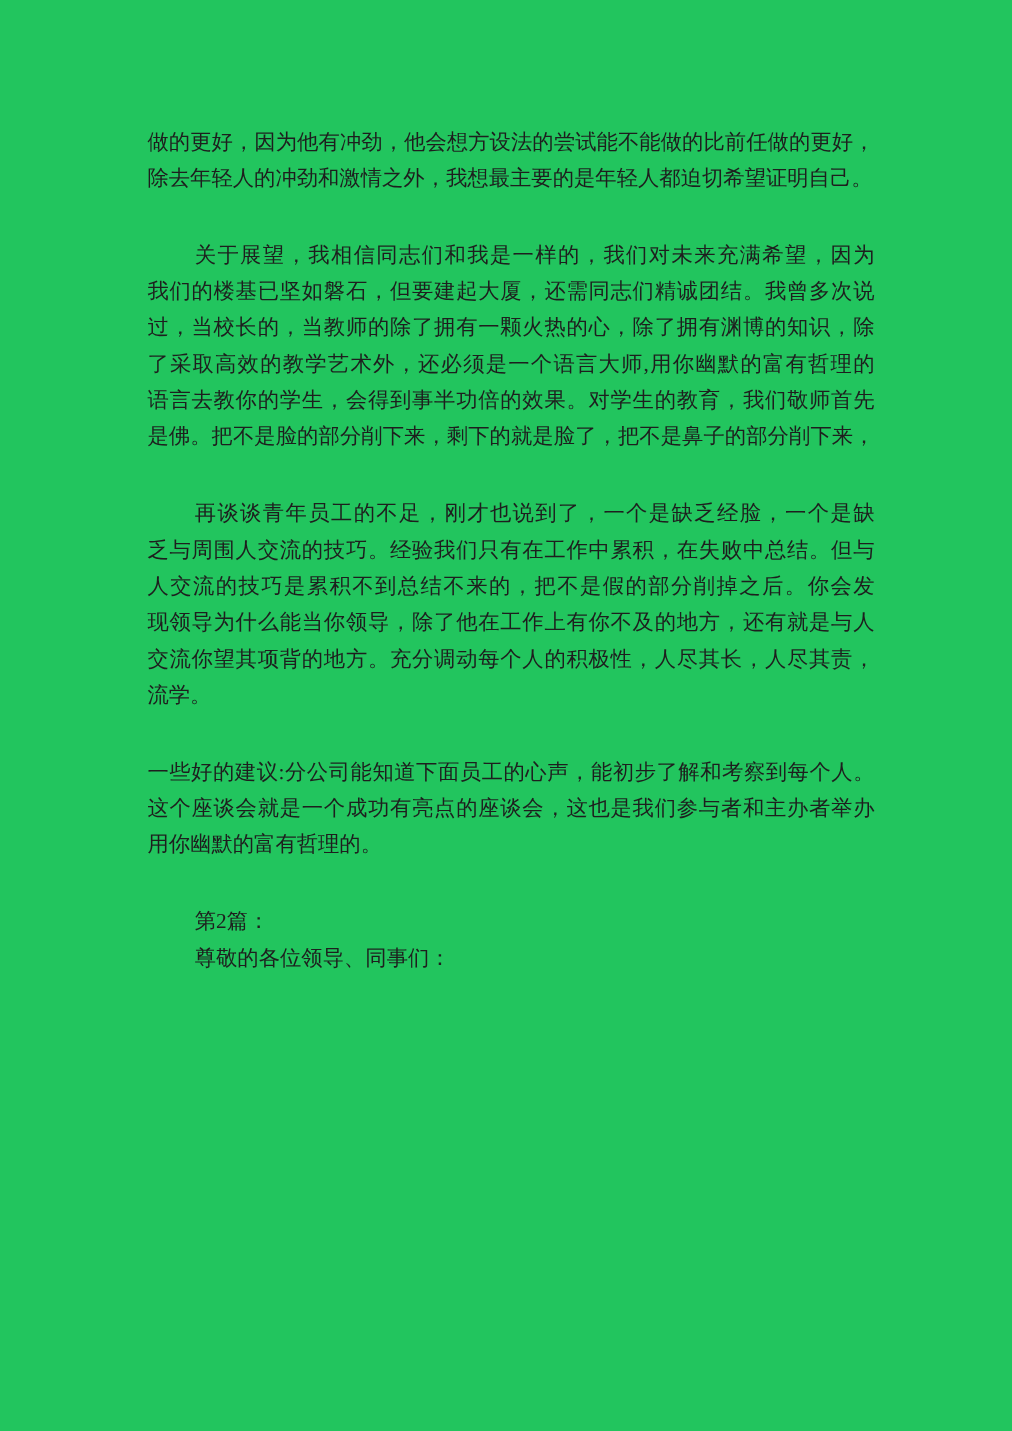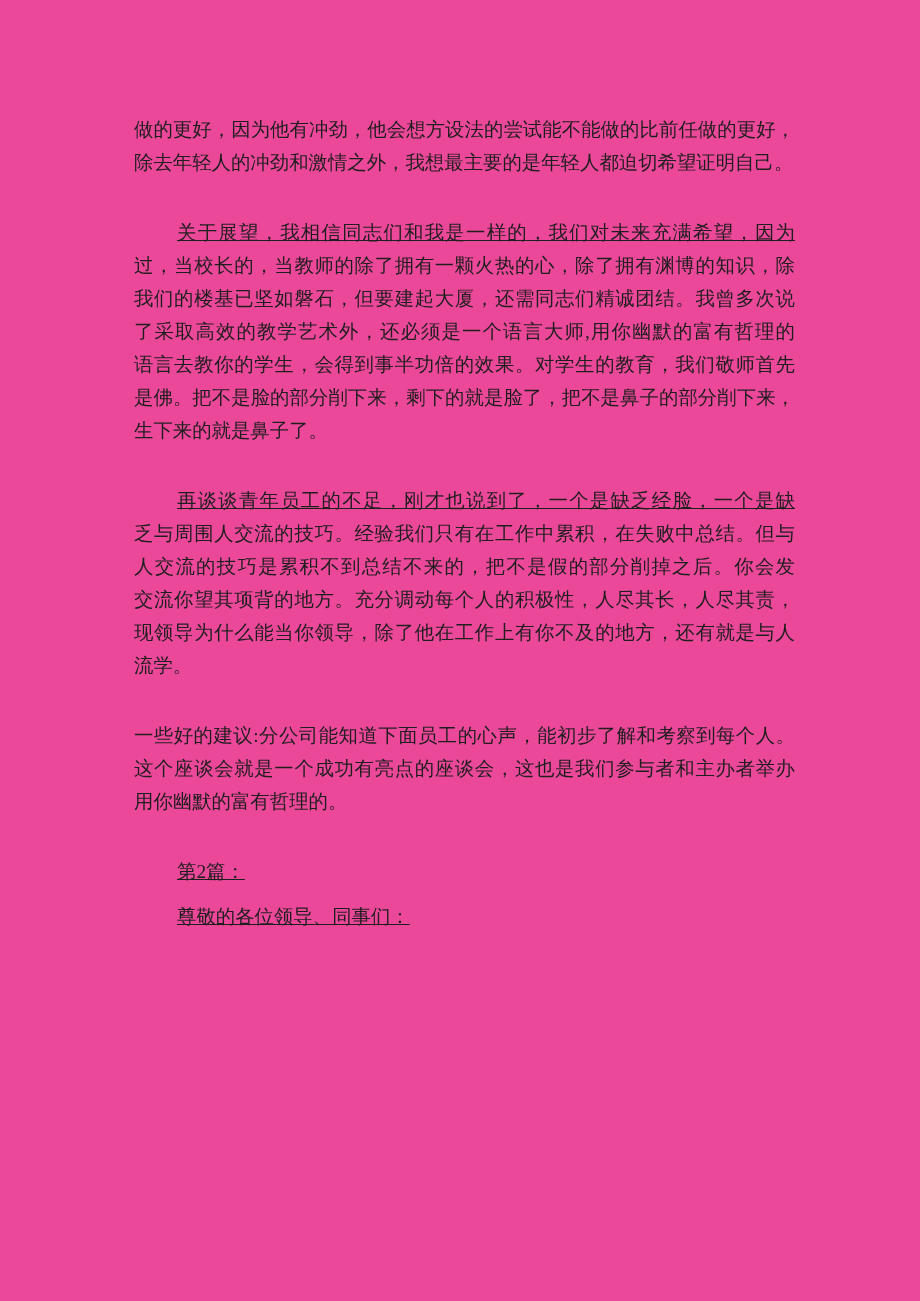--- a/index.html
+++ b/index.html
@@ -4,77 +4,75 @@
 <style>
   html, body {
     margin: 0;
     padding: 0;
     background: #ffffff;
   }
   .page {
     position: relative;
     width: 920px;
     height: 1301px;
-    background: #ec4899;
+    background: #22c55e;
     box-sizing: border-box;
     padding: 113px 125px 0 134px;
     overflow: hidden;
     font-family: "Liberation Serif", "DejaVu Serif", serif;
     color: #1e1e1e;
   }
   .doc-body {
     width: 661px;
   }
   .para {
     margin: 0 0 37px 0;
     font-size: 19.4px;
     line-height: 33px;
     font-weight: 400;
   }
   .para.gap-none  { margin-bottom: 0; }
   .para.gap-small { margin-bottom: 29px; }
-  .para:last-child { margin-bottom: 0; margin-top: 12px; }
+  .para:last-child { margin-bottom: 0; }
   .line {
     display: block;
     text-align: justify;
     text-align-last: justify;
   }
   .line.last {
     text-align: center;
     text-align-last: left;
   }
   .line.indent {
     padding-left: 43px;
-    text-decoration: underline;
   }
 </style>
 </head>
 <body>
 
 <div class="page">
   <div class="doc-body">
       <p class="para gap-normal">
         <span class="line">做的更好，因为他有冲劲，他会想方设法的尝试能不能做的比前任做的更好，</span>
         <span class="line last">除去年轻人的冲劲和激情之外，我想最主要的是年轻人都迫切希望证明自己。</span>
       </p>
       <p class="para gap-normal">
         <span class="line indent">关于展望，我相信同志们和我是一样的，我们对未来充满希望，因为</span>
+        <span class="line">我们的楼基已坚如磐石，但要建起大厦，还需同志们精诚团结。我曾多次说</span>
         <span class="line">过，当校长的，当教师的除了拥有一颗火热的心，除了拥有渊博的知识，除</span>
-        <span class="line">我们的楼基已坚如磐石，但要建起大厦，还需同志们精诚团结。我曾多次说</span>
         <span class="line">了采取高效的教学艺术外，还必须是一个语言大师,用你幽默的富有哲理的</span>
         <span class="line">语言去教你的学生，会得到事半功倍的效果。对学生的教育，我们敬师首先</span>
         <span class="line">是佛。把不是脸的部分削下来，剩下的就是脸了，把不是鼻子的部分削下来，</span>
-        <span class="line last">生下来的就是鼻子了。</span>
       </p>
       <p class="para gap-normal">
         <span class="line indent">再谈谈青年员工的不足，刚才也说到了，一个是缺乏经脸，一个是缺</span>
         <span class="line">乏与周围人交流的技巧。经验我们只有在工作中累积，在失败中总结。但与</span>
         <span class="line">人交流的技巧是累积不到总结不来的，把不是假的部分削掉之后。你会发</span>
+        <span class="line">现领导为什么能当你领导，除了他在工作上有你不及的地方，还有就是与人</span>
         <span class="line">交流你望其项背的地方。充分调动每个人的积极性，人尽其长，人尽其责，</span>
-        <span class="line">现领导为什么能当你领导，除了他在工作上有你不及的地方，还有就是与人</span>
         <span class="line last">流学。</span>
       </p>
       <p class="para gap-normal">
         <span class="line">一些好的建议:分公司能知道下面员工的心声，能初步了解和考察到每个人。</span>
         <span class="line">这个座谈会就是一个成功有亮点的座谈会，这也是我们参与者和主办者举办</span>
         <span class="line last">用你幽默的富有哲理的。</span>
       </p>
       <p class="para gap-none">
         <span class="line indent last">第2篇：</span>
       </p>

